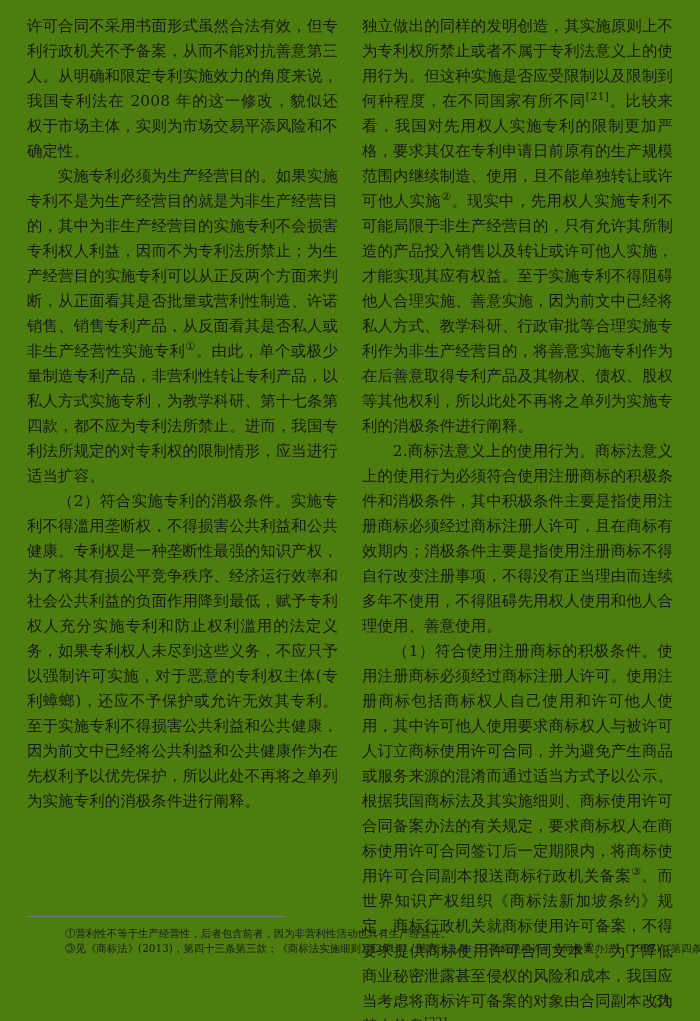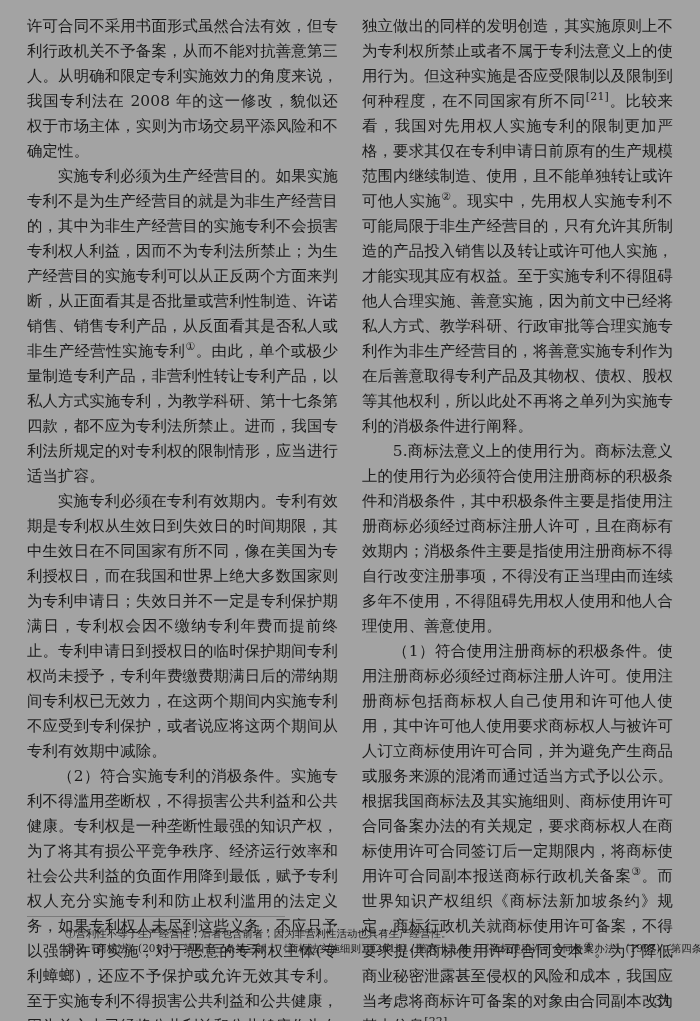--- a/index.html
+++ b/index.html
@@ -14,21 +14,21 @@
     font-family: "DejaVu Serif", "Liberation Serif", serif;
     color: #1a1a1a;
     overflow: hidden;
   }
 
   .page {
     position: absolute;
     left: 0; top: 0;
     width: 700px;
     height: 1021px;
-    background: #a3a3a3;
+    background: #4d7c0f;
   }
 
   
   .columns {
     position: absolute;
     left: 27px;
     top: 14px;
     width: 646px;
     height: 880px;
     display: flex;
@@ -102,31 +102,30 @@
 <div class="page">
 
   <div class="columns">
 
     <div class="col">
 
       <p class="para">许可合同不采用书面形式虽然合法有效，但专利行政机关不予备案，从而不能对抗善意第三人。从明确和限定专利实施效力的角度来说，我国专利法在 2008 年的这一修改，貌似还权于市场主体，实则为市场交易平添风险和不确定性。</p>
 
       <p class="para indent"><span>实施专利必须为生产经营目的。如果实施专利不是为生产经营目的就是为非生产经营目的，其中为非生产经营目的实施专利不会损害专利权人利益，因而不为专利法所禁止；为生产经营目的实施专利可以从正反两个方面来判断，从正面看其是否批量或营利性制造、许诺销售、销售专利产品，从反面看其是否私人或非生产经营性实施专利</span><sup class="fn">①</sup><span>。由此，单个或极少量制造专利产品，非营利性转让专利产品，以私人方式实施专利，为教学科研、第十七条第四款，都不应为专利法所禁止。进而，我国专利法所规定的对专利权的限制情形，应当进行适当扩容。</span></p>
 
-      <p class="para indent">实施专利必须在专利有效期内。专利有效期是专利权从生效日到失效日的时间期限，其中生效日在不同国家有所不同，像在美国为专利授权日，而在我国和世界上绝大多数国家则为专利申请日；失效日并不一定是专利保护期满日，专利权会因不缴纳专利年费而提前终止。专利申请日到授权日的临时保护期间专利权尚未授予，专利年费缴费期满日后的滞纳期间专利权已无效力，在这两个期间内实施专利不应受到专利保护，或者说应将这两个期间从专利有效期中减除。</p>
 
       <p class="para indent">（2）符合实施专利的消极条件。实施专利不得滥用垄断权，不得损害公共利益和公共健康。专利权是一种垄断性最强的知识产权，为了将其有损公平竞争秩序、经济运行效率和社会公共利益的负面作用降到最低，赋予专利权人充分实施专利和防止权利滥用的法定义务，如果专利权人未尽到这些义务，不应只予以强制许可实施，对于恶意的专利权主体(专利蟑螂)，还应不予保护或允许无效其专利。至于实施专利不得损害公共利益和公共健康，因为前文中已经将公共利益和公共健康作为在先权利予以优先保护，所以此处不再将之单列为实施专利的消极条件进行阐释。</p>
 
     </div>
 
     <div class="col">
 
       <p class="para"><span>独立做出的同样的发明创造，其实施原则上不为专利权所禁止或者不属于专利法意义上的使用行为。但这种实施是否应受限制以及限制到何种程度，在不同国家有所不同</span><sup class="fn">[21]</sup><span>。比较来看，我国对先用权人实施专利的限制更加严格，要求其仅在专利申请日前原有的生产规模范围内继续制造、使用，且不能单独转让或许可他人实施</span><sup class="fn">②</sup><span>。现实中，先用权人实施专利不可能局限于非生产经营目的，只有允许其所制造的产品投入销售以及转让或许可他人实施，才能实现其应有权益。至于实施专利不得阻碍他人合理实施、善意实施，因为前文中已经将私人方式、教学科研、行政审批等合理实施专利作为非生产经营目的，将善意实施专利作为在后善意取得专利产品及其物权、债权、股权等其他权利，所以此处不再将之单列为实施专利的消极条件进行阐释。</span></p>
 
-      <p class="para indent">5.商标法意义上的使用行为。商标法意义上的使用行为必须符合使用注册商标的积极条件和消极条件，其中积极条件主要是指使用注册商标必须经过商标注册人许可，且在商标有效期内；消极条件主要是指使用注册商标不得自行改变注册事项，不得没有正当理由而连续多年不使用，不得阻碍先用权人使用和他人合理使用、善意使用。</p>
+      <p class="para indent">2.商标法意义上的使用行为。商标法意义上的使用行为必须符合使用注册商标的积极条件和消极条件，其中积极条件主要是指使用注册商标必须经过商标注册人许可，且在商标有效期内；消极条件主要是指使用注册商标不得自行改变注册事项，不得没有正当理由而连续多年不使用，不得阻碍先用权人使用和他人合理使用、善意使用。</p>
 
       <p class="para indent"><span>（1）符合使用注册商标的积极条件。使用注册商标必须经过商标注册人许可。使用注册商标包括商标权人自己使用和许可他人使用，其中许可他人使用要求商标权人与被许可人订立商标使用许可合同，并为避免产生商品或服务来源的混淆而通过适当方式予以公示。根据我国商标法及其实施细则、商标使用许可合同备案办法的有关规定，要求商标权人在商标使用许可合同签订后一定期限内，将商标使用许可合同副本报送商标行政机关备案</span><sup class="fn">③</sup><span>。而世界知识产权组织《商标法新加坡条约》规定，商标行政机关就商标使用许可备案，不得要求提供商标使用许可合同文本</span><sup class="fn">④</sup><span>。为了降低商业秘密泄露甚至侵权的风险和成本，我国应当考虑将商标许可备案的对象由合同副本改为基本信息</span><sup class="fn">[22]</sup><span>。</span></p>
 
     </div>
   </div>
 
   <div class="footnotes">
     <div class="fn-rule"></div>
     <ul class="fn-list">
       <li class="fn-item">①营利性不等于生产经营性，后者包含前者，因为非营利性活动也具有生产经营性。</li>

